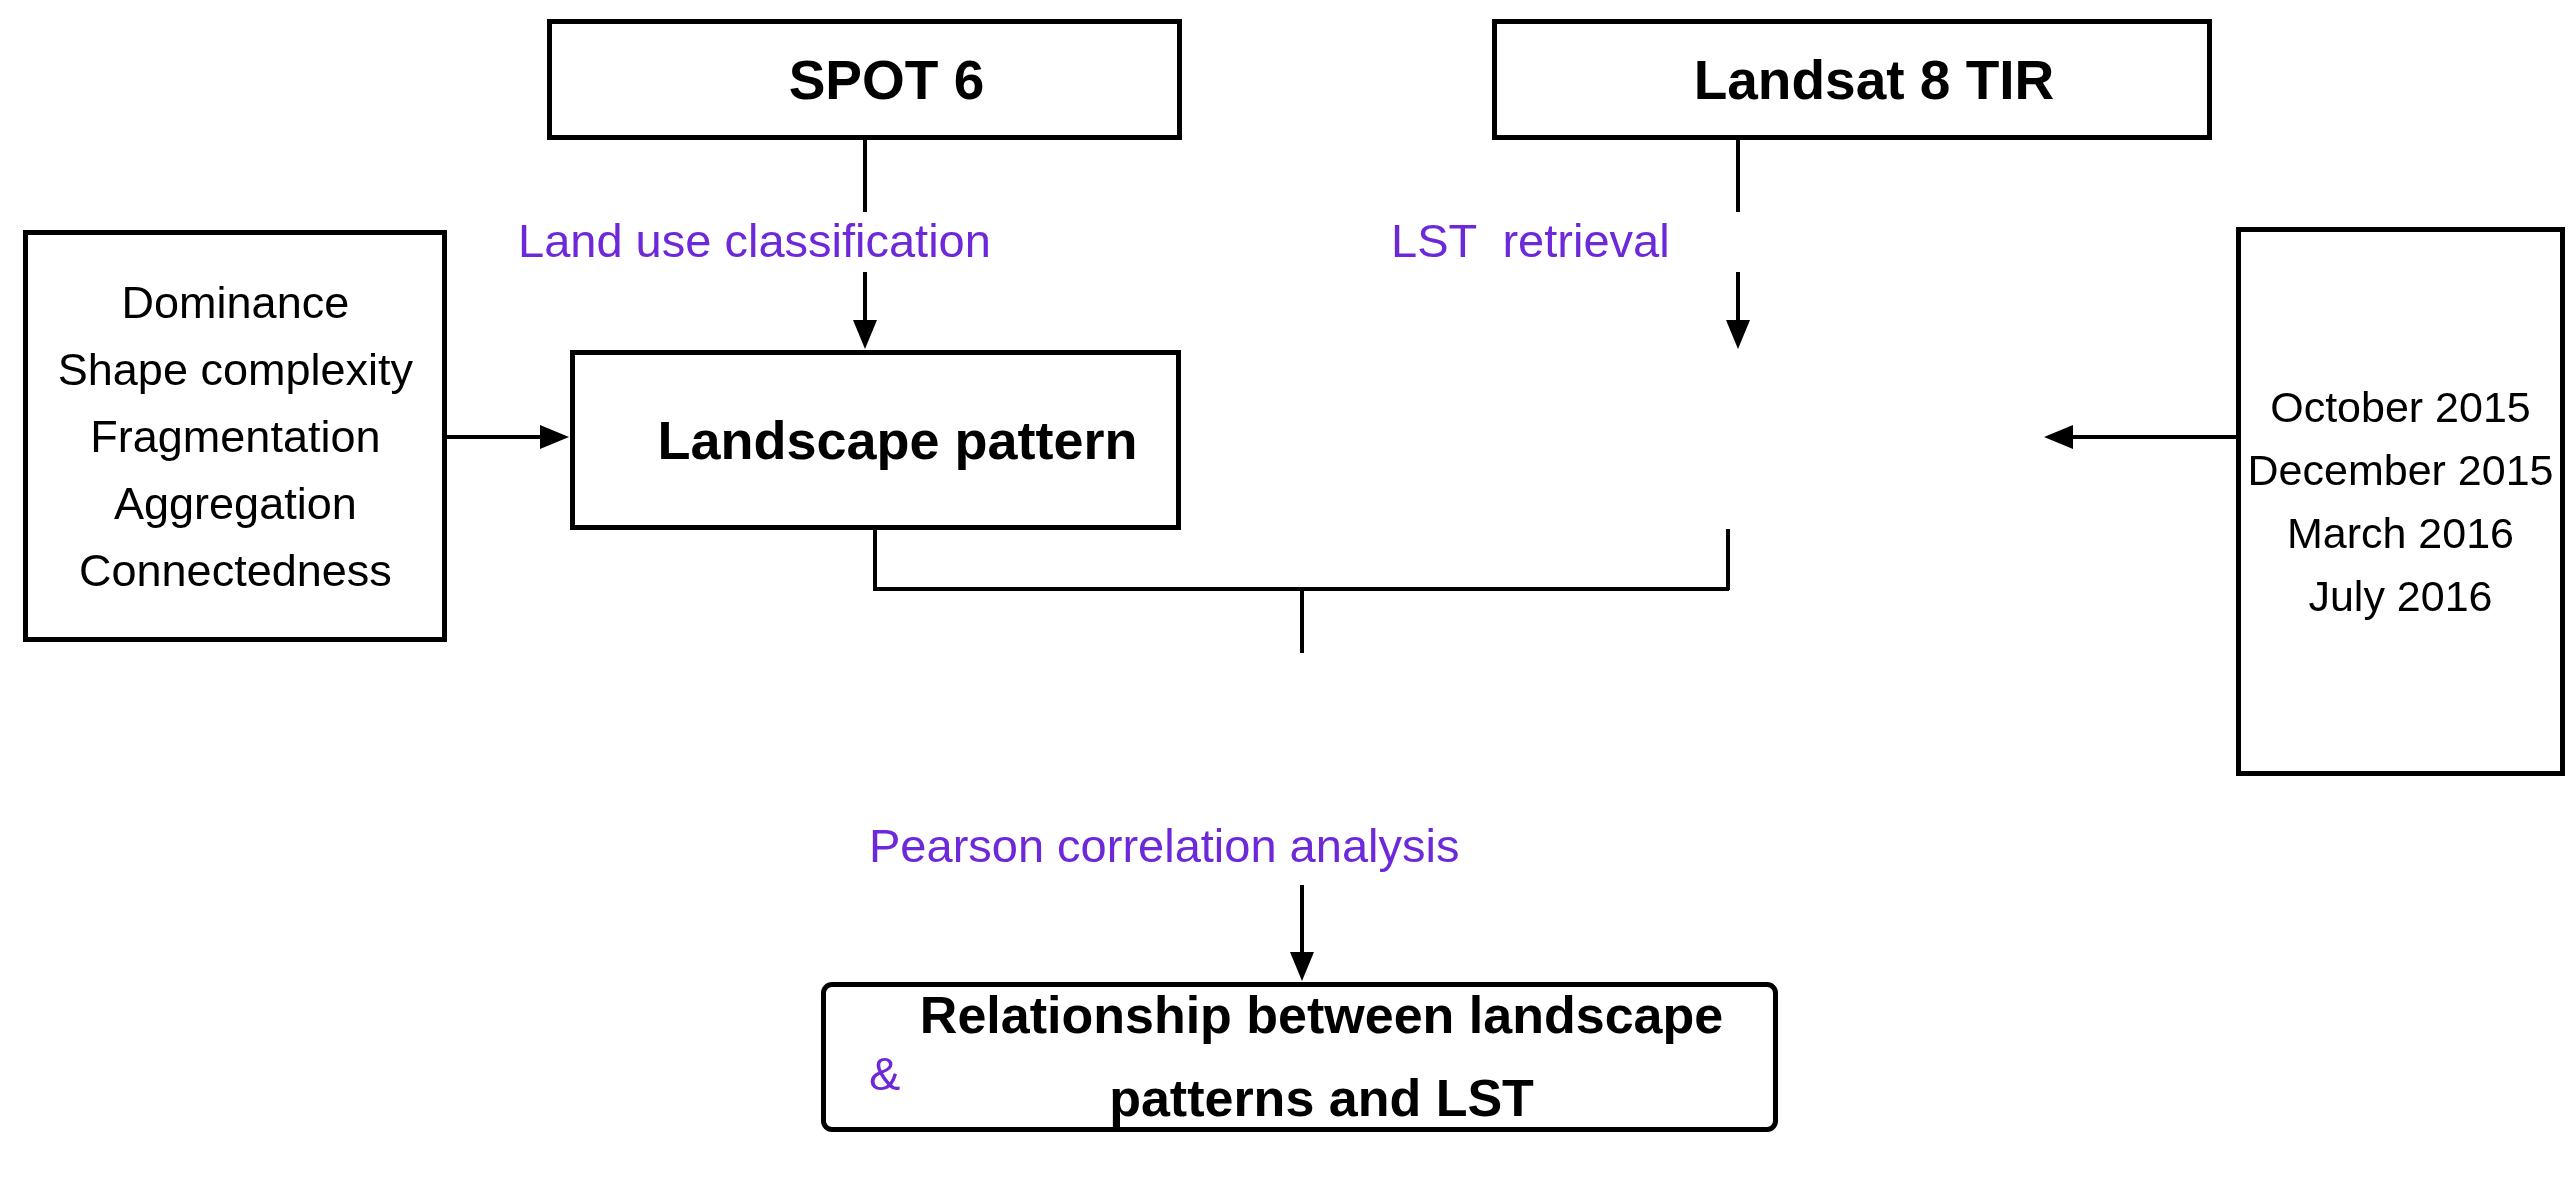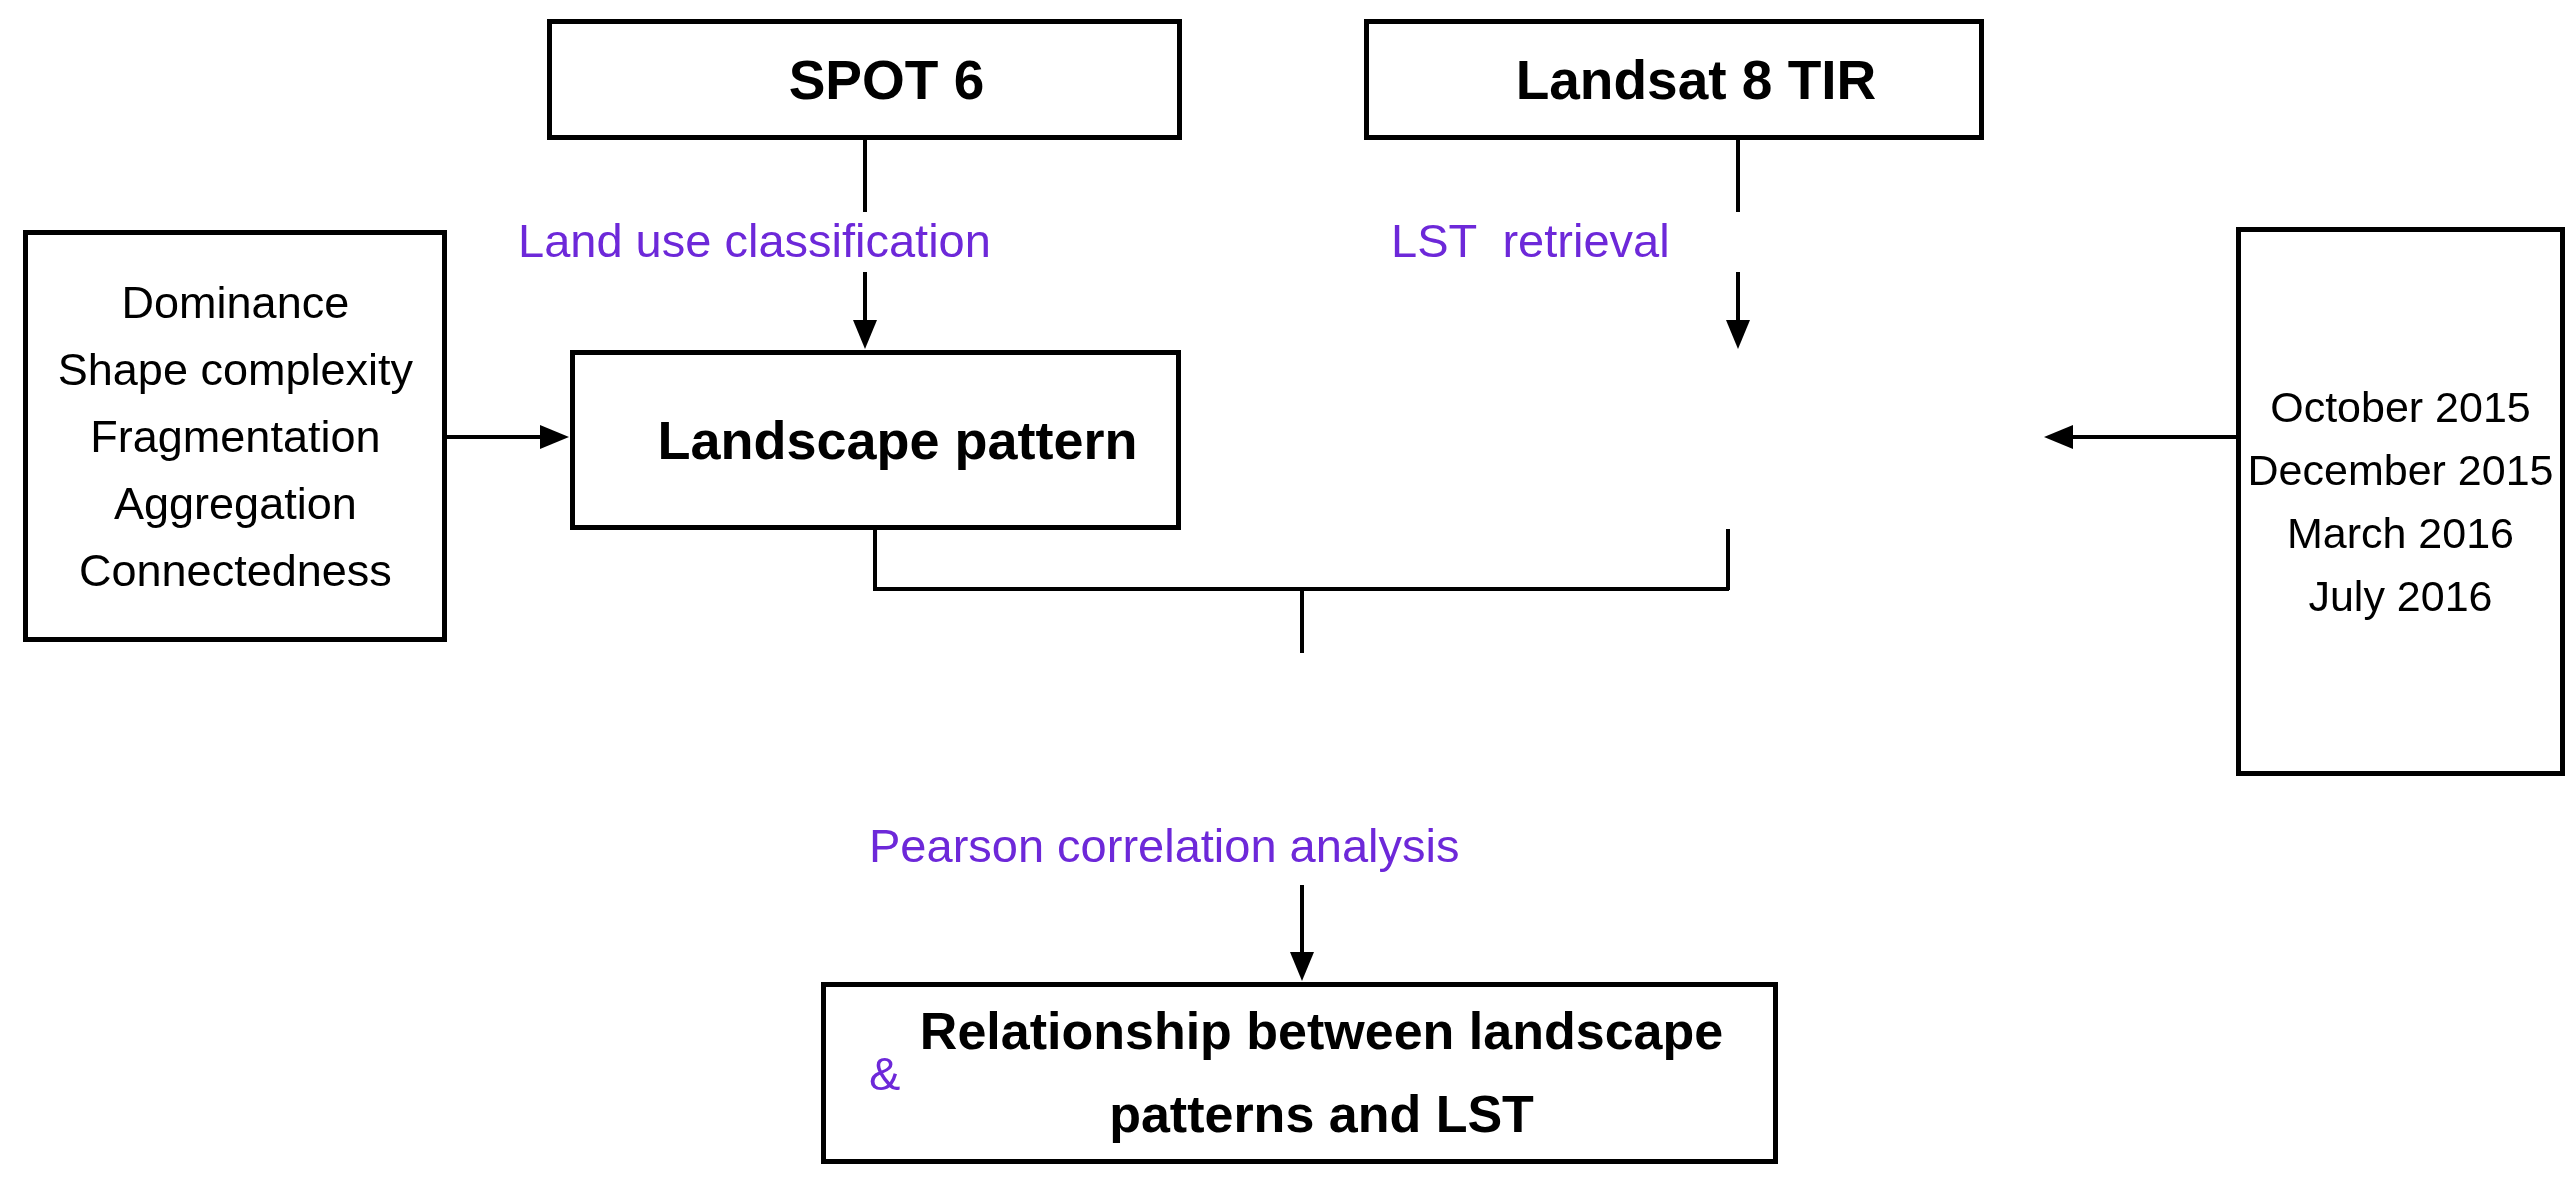--- a/index.html
+++ b/index.html
@@ -29,26 +29,26 @@
     text-align: left;
     white-space: pre;
     color: #6d28d9;
   }
   .label div { white-space: pre; }
   .line { position: absolute; background: #000000; }
   .tri { position: absolute; width: 0; height: 0; }
 
   
   #box-spot6        { left: 547px;  top: 19px;   width: 635px;  height: 121px; font-size: 55px; }
-  #box-landsat      { left: 1364px; top: 19px;   width: 620px;  height: 121px; font-size: 55px; }
+  #box-landsat      { left: 1492px; top: 19px;   width: 720px;  height: 121px; font-size: 55px; }
   #box-metrics      { left: 23.4px;   top: 230px;  width: 424px;  height: 412px; font-size: 45px; line-height: 67px; }
   #box-landscape    { left: 570px;  top: 350px;  width: 611px;  height: 180px; font-size: 54px; }
   #box-lst          { left: 1412px; top: 350px;  width: 632px;  height: 180px; font-size: 52px; }
   #box-dates        { left: 2236px; top: 227px;  width: 329px;  height: 549px; font-size: 43px; line-height: 63px; }
-  #box-relationship { left: 821px;  top: 982px; width: 957px; height: 182px; font-size: 52px; line-height: 83px; }
+  #box-relationship { left: 821px;  top: 982px; width: 957px; height: 150px; font-size: 52px; line-height: 83px; border-radius: 11px; }
 
   
   #label-landuse  { left: 518px;  top: 213px; width: 692px;  font-size: 47px; }
   #label-lst      { left: 1391px; top: 213px; width: 692px;  font-size: 47px; }
   #label-analysis { left: 869px; top: 656px; width: 866px; font-size: 47px; line-height: 76px; }
 
   
   #l-spot-down     { left: 863px;  top: 138px;  width: 3.5px;   height: 74px; }
   #l-spot-arrow    { left: 863px;  top: 272px;  width: 3.5px;   height: 52px; }
   #l-landsat-down  { left: 1736px; top: 138px;  width: 3.5px;   height: 74px; }

